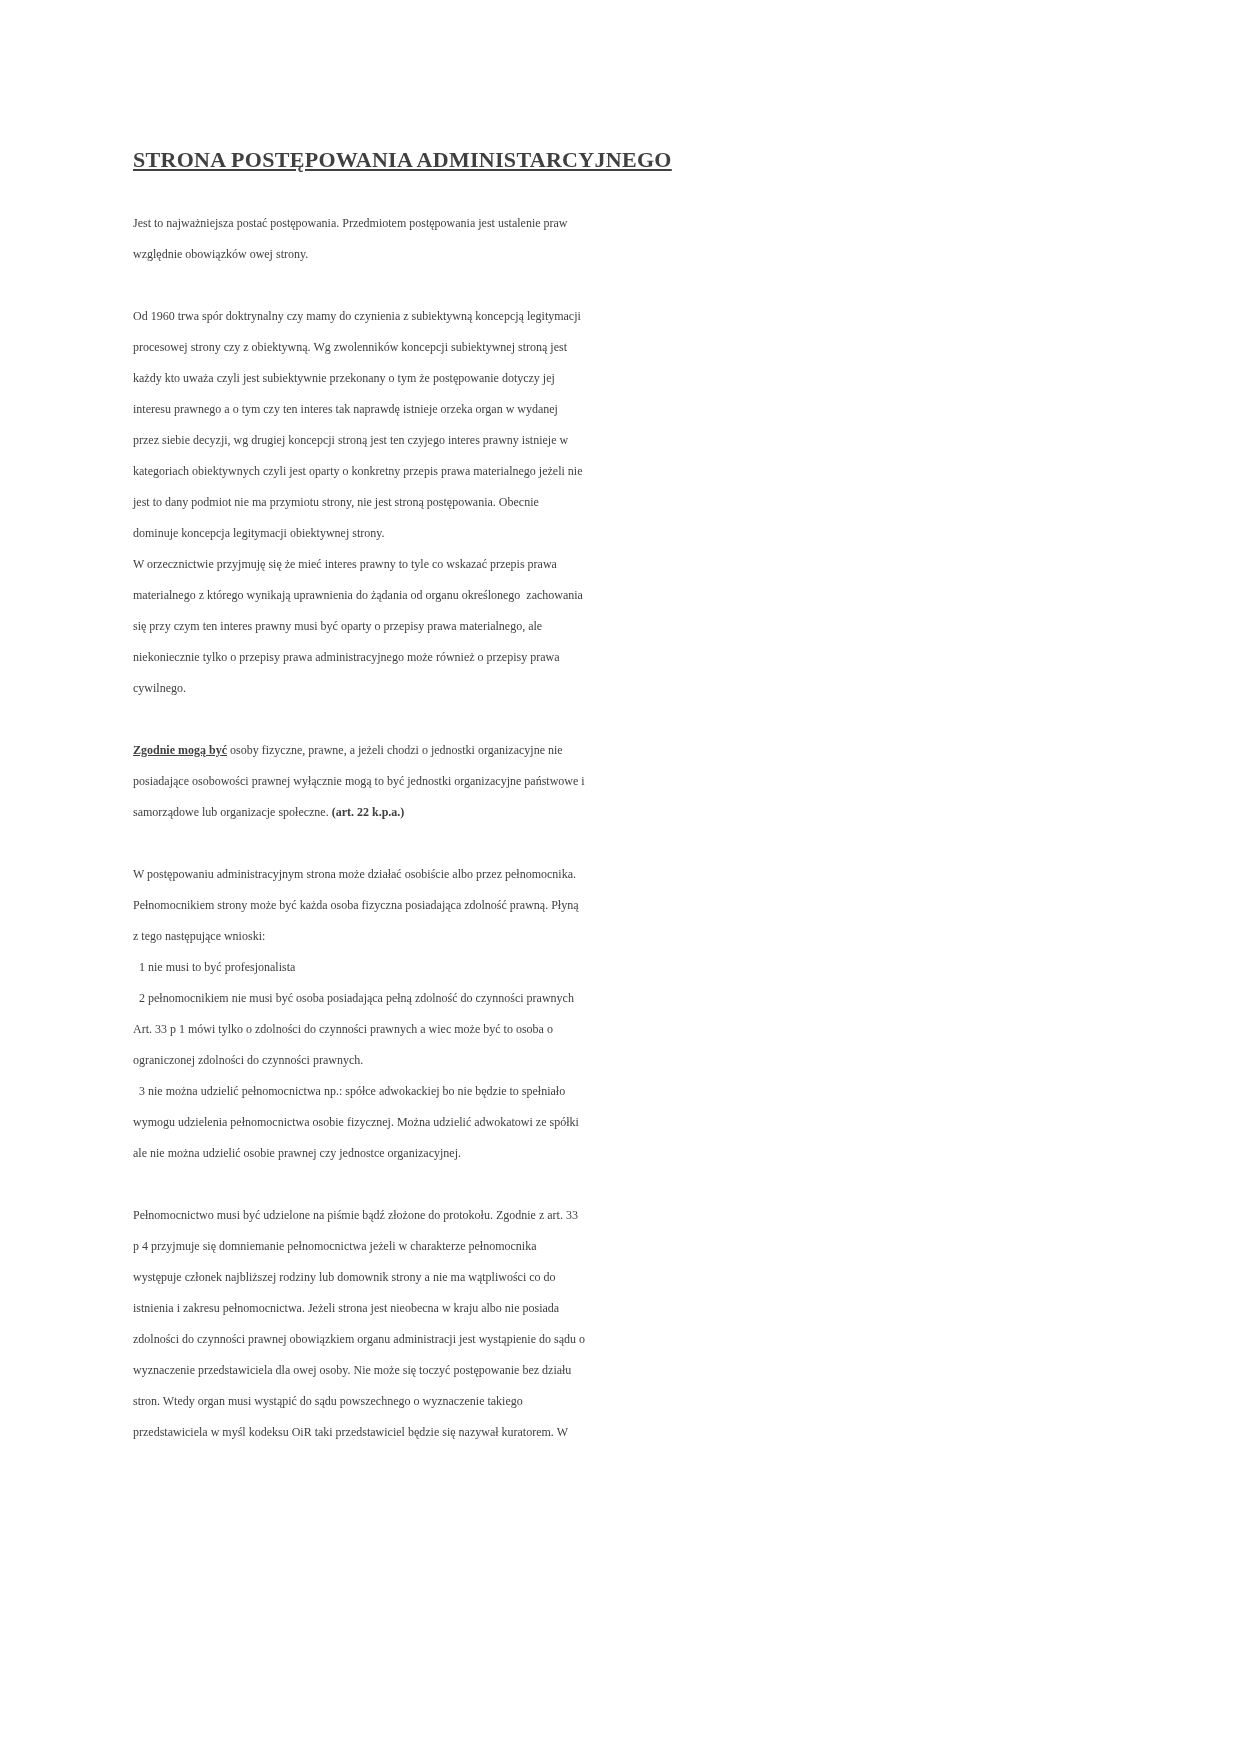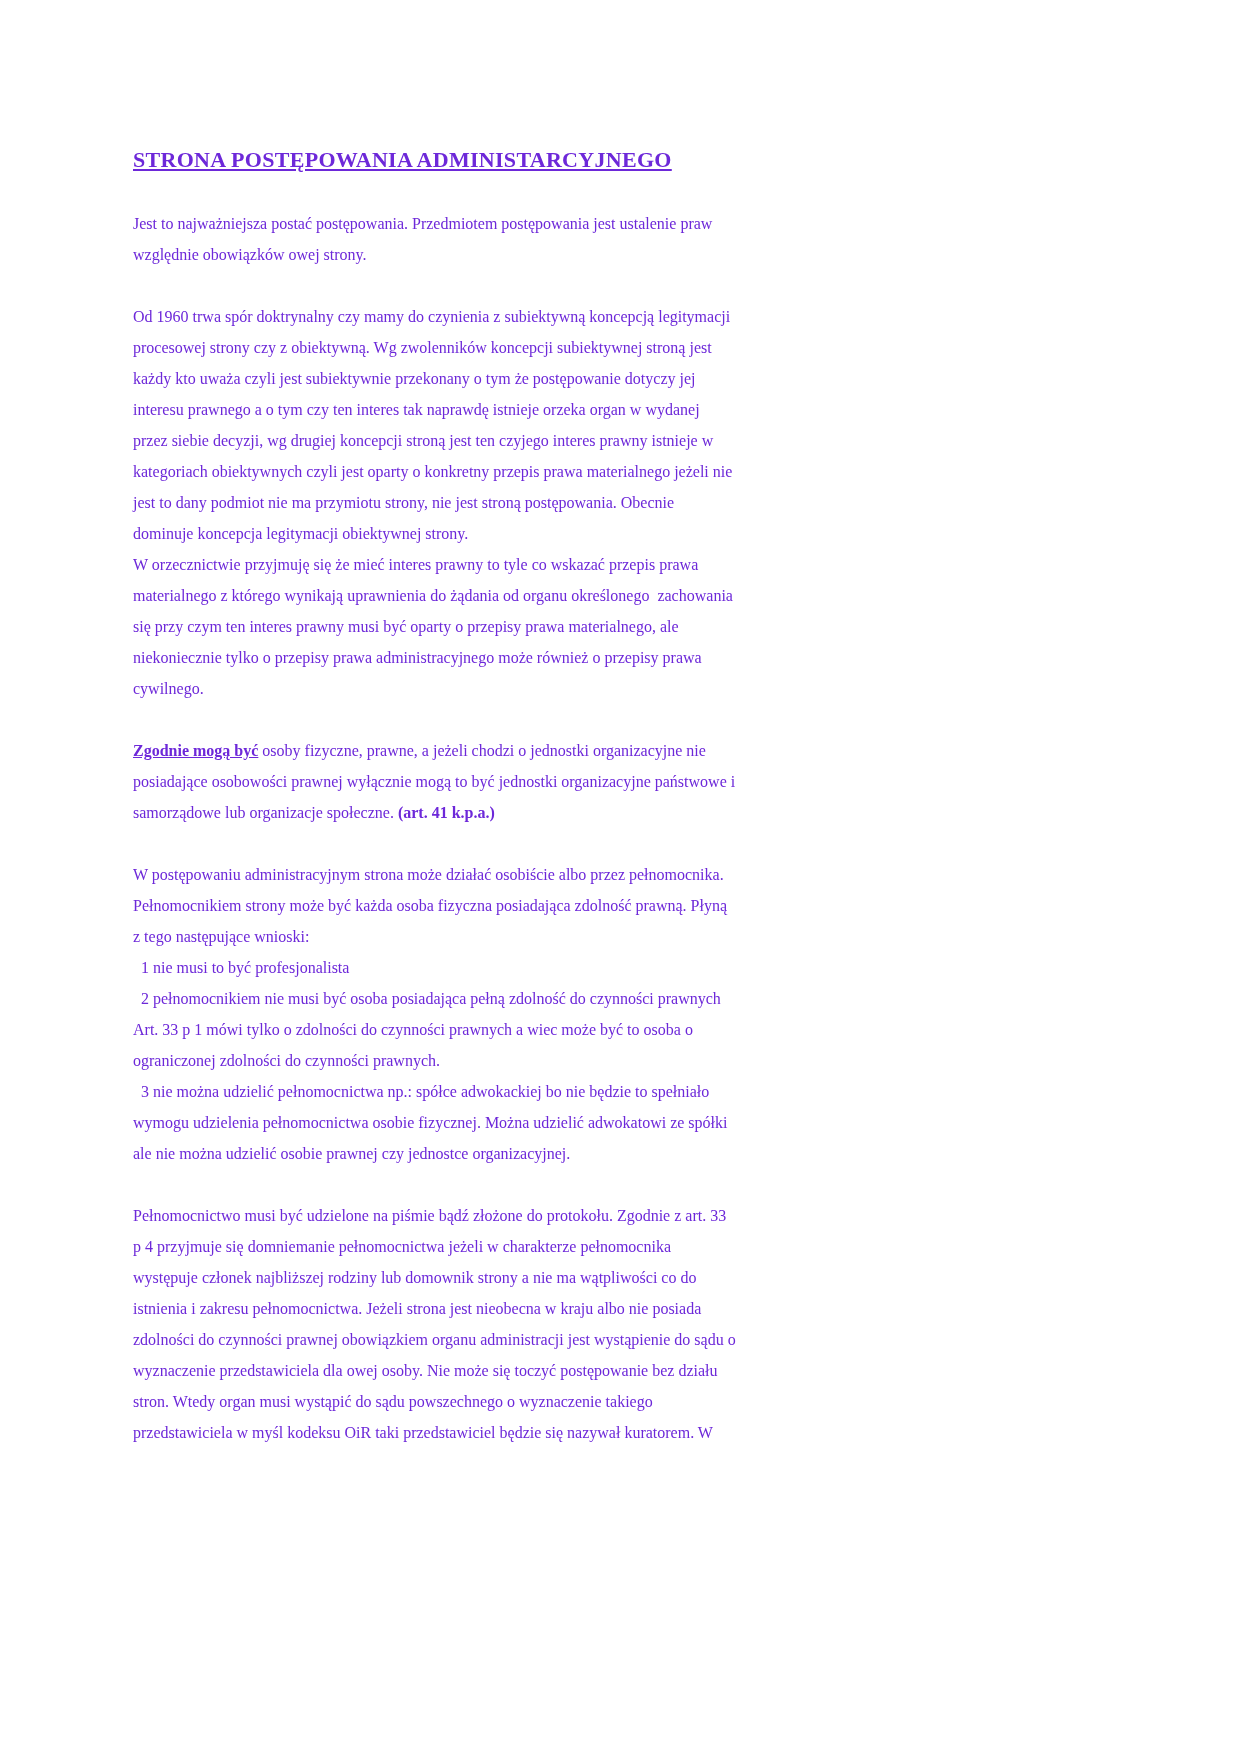--- a/index.html
+++ b/index.html
@@ -9,36 +9,36 @@
   }
   .page {
     position: relative;
     width: 1240px;
     height: 1610px;
     box-sizing: border-box;
     background: #ffffff;
     padding: 146px 90px 16px 133px;
     overflow: hidden;
     font-family: "Liberation Serif", "DejaVu Serif", serif;
-    color: #6d28d9;
+    color: #404040;
   }
   .text-column {
     width: 1015px;
   }
   .title {
     font-size: 22px;
     line-height: 28px;
     font-weight: bold;
     text-decoration: underline;
     letter-spacing: 0.3px;
     margin: 0 0 34px 0;
     white-space: pre-wrap;
   }
   .para {
-    font-size: 16px;
+    font-size: 12px;
     line-height: 31px;
     margin: 0 0 31px 0;
     white-space: pre-wrap;
   }
   .para:last-child {
     margin-bottom: 12px;
   }
   .run-bold {
     font-weight: bold;
   }
@@ -72,21 +72,21 @@
 jest to dany podmiot nie ma przymiotu strony, nie jest stroną postępowania. Obecnie
 dominuje koncepcja legitymacji obiektywnej strony.
 W orzecznictwie przyjmuję się że mieć interes prawny to tyle co wskazać przepis prawa
 materialnego z którego wynikają uprawnienia do żądania od organu określonego  zachowania
 się przy czym ten interes prawny musi być oparty o przepisy prawa materialnego, ale
 niekoniecznie tylko o przepisy prawa administracyjnego może również o przepisy prawa
 cywilnego.</p>
 
     <p class="para"><span class="run-bold-underline">Zgodnie mogą być</span><span> osoby fizyczne, prawne, a jeżeli chodzi o jednostki organizacyjne nie
 posiadające osobowości prawnej wyłącznie mogą to być jednostki organizacyjne państwowe i
-samorządowe lub organizacje społeczne. </span><span class="run-bold">(art. 41 k.p.a.)</span></p>
+samorządowe lub organizacje społeczne. </span><span class="run-bold">(art. 22 k.p.a.)</span></p>
 
     <p class="para">W postępowaniu administracyjnym strona może działać osobiście albo przez pełnomocnika.
 Pełnomocnikiem strony może być każda osoba fizyczna posiadająca zdolność prawną. Płyną
 z tego następujące wnioski:
   1 nie musi to być profesjonalista
   2 pełnomocnikiem nie musi być osoba posiadająca pełną zdolność do czynności prawnych
 Art. 33 p 1 mówi tylko o zdolności do czynności prawnych a wiec może być to osoba o
 ograniczonej zdolności do czynności prawnych.
   3 nie można udzielić pełnomocnictwa np.: spółce adwokackiej bo nie będzie to spełniało
 wymogu udzielenia pełnomocnictwa osobie fizycznej. Można udzielić adwokatowi ze spółki

